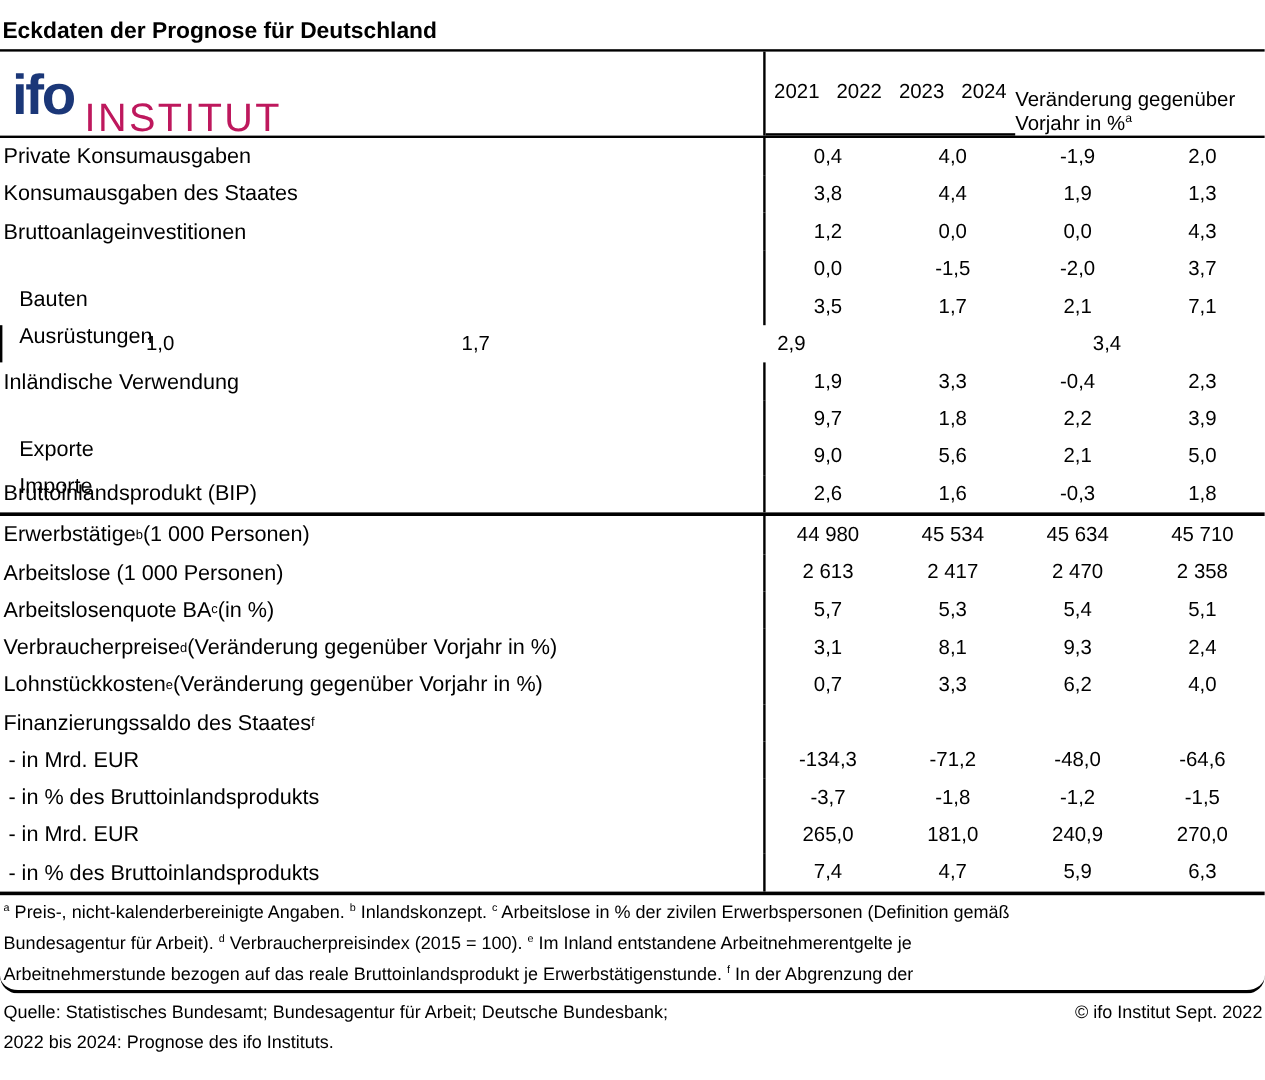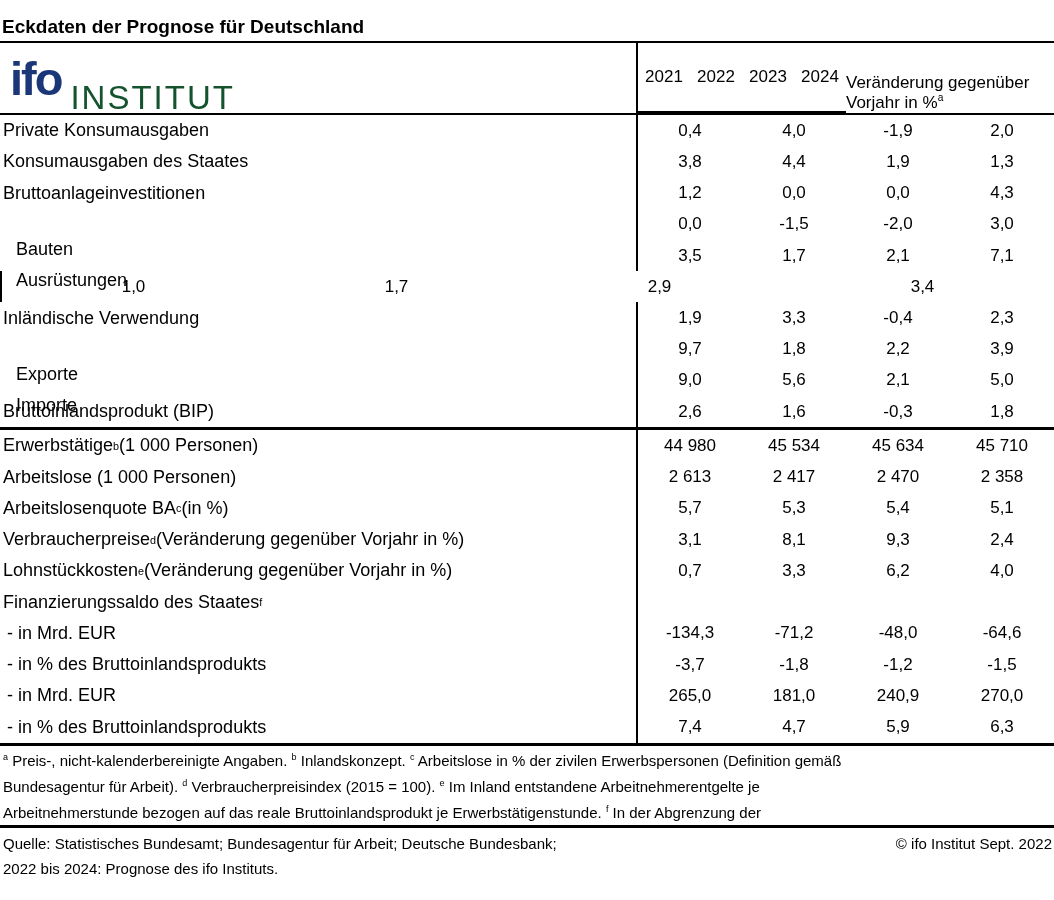--- a/index.html
+++ b/index.html
@@ -28,37 +28,37 @@
 
   .tbody{border-bottom:3px solid #000;}
   .trow{display:flex;height:31.24px;box-sizing:content-box;}
   .trow.sec{border-top:3px solid #000;}
   .tlabel{width:636px;box-sizing:border-box;display:flex;align-items:center;padding-left:3px;font-size:18px;white-space:nowrap;}
   .tlabel.ind{padding-left:16px;margin-top:41px;}
   .tlabel.dash{padding-left:7px;}
   .tvals{flex:1;border-left:2px solid #000;display:flex;box-sizing:border-box;}
   .tv{flex:1;display:flex;align-items:center;justify-content:center;font-size:17px;}
 
-  .footnotes{height:77px;border-bottom:3px solid #000;padding:2px 0 0 3px;box-sizing:content-box;}
+  .footnotes{height:77px;border-bottom:3px solid #000;padding:2px 0 0 3px;box-sizing:content-box;border-radius:15px;}
   .fline{font-size:15px;line-height:26px;white-space:nowrap;}
 
   .source{padding:3px 2px 0 3px;font-size:15px;line-height:25px;}
   .source-row1{display:flex;justify-content:space-between;}
 </style>
 </head>
 <body>
 
 <div>
 
   <div class="title-bar">Eckdaten der Prognose für Deutschland</div>
 
   <div class="thead">
     <div class="logo-cell">
       <span class="logo-ifo" style="color: rgb(27, 55, 120);">ifo</span>
-      <span class="logo-institut" style="color: #14532d; margin-top: 39px;">INSTITUT</span>
+      <span class="logo-institut" style="color: #be185d; margin-top: 39px;">INSTITUT</span>
     </div>
     <div class="head-right">
       <div class="years-row">
           <div class="yc">2021</div>
           <div class="yc">2022</div>
           <div class="yc">2023</div>
           <div class="yc">2024</div>
         </div>
       <div class="unit-row">
         <span><span>Veränderung gegenüber Vorjahr in %</span><sup>a</sup></span>
@@ -93,21 +93,21 @@
           <div class="tv">0,0</div>
           <div class="tv">4,3</div>
         </div>
       </div>
       <div class="trow">
         <div class="tlabel ind">Bauten</div>
         <div class="tvals">
           <div class="tv">0,0</div>
           <div class="tv">-1,5</div>
           <div class="tv">-2,0</div>
-          <div class="tv">3,0</div>
+          <div class="tv">3,7</div>
         </div>
       </div>
       <div class="trow">
         <div class="tlabel ind">Ausrüstungen</div>
         <div class="tvals">
           <div class="tv">3,5</div>
           <div class="tv">1,7</div>
           <div class="tv">2,1</div>
           <div class="tv">7,1</div>
         </div>

